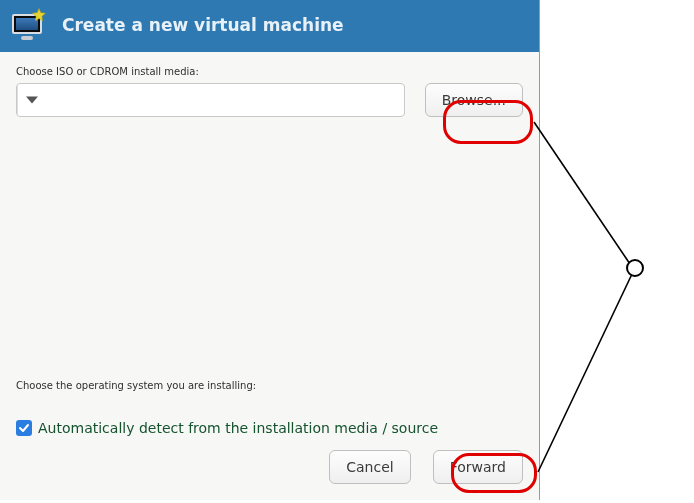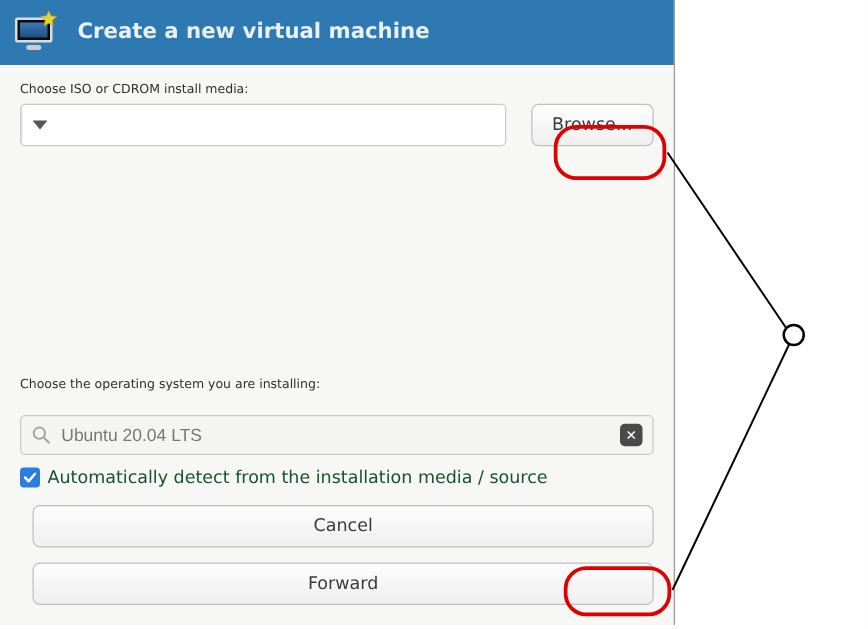--- a/index.html
+++ b/index.html
@@ -24,21 +24,21 @@
   .os-label { margin-top: 4px; margin-bottom: 19px; }
   .search-field { position: relative; border: 1px solid #c9c9c9; border-radius: 4px; background: #f4f4f3; height: 32px; display: flex; align-items: center; padding: 0 8px; }
   .search-field .mag { width: 16px; height: 16px; margin-right: 6px; opacity: .55; }
   .search-input { flex: 1; border: none; outline: none; background: transparent; font-size: 14px; color: #777; }
   .clear-btn { width: 18px; height: 18px; border-radius: 4px; background: #4a4a4a; display: flex; align-items: center; justify-content: center; cursor: pointer; }
   .clear-btn .x { color: #fff; font-size: 11px; font-weight: bold; line-height: 1; }
   .check-row { margin-top: 10px; display: flex; align-items: center; gap: 6px; }
   .chk { width: 16px; height: 16px; border-radius: 3px; background: #2a7de1; display: flex; align-items: center; justify-content: center; }
   .chk svg { display: block; }
   .check-label { font-size: 14px; color: #14532d; }
-  .button-bar { margin-top: 14px; margin-bottom: 12px; display: flex; justify-content: flex-end; gap: 12px; flex-direction: column; }
+  .button-bar { margin-top: 14px; margin-bottom: 12px; display: flex; justify-content: flex-end; gap: 12px; }
   .button-bar .btn { min-width: 78px; }
   
   .anno-circle { position: absolute; left: 626px; top: 259px; width: 18px; height: 18px; border: 2px solid #000; border-radius: 50%; background: #fff; }
   svg.anno-lines { position: absolute; left: 0; top: 0; width: 694px; height: 503px; pointer-events: none; }
   
   .mon-body { position: absolute; left: 2px; top: 4px; width: 30px; height: 20px; background: #0a0a0a; border: 2px solid #d9dde2; border-radius: 2px; }
   .mon-screen { position: absolute; left: 2px; top: 2px; right: 2px; bottom: 2px; background: linear-gradient(#3d78b8,#1f4e82); }
   .mon-stand { position: absolute; left: 11px; top: 26px; width: 12px; height: 4px; background: #c9cdd2; border-radius: 2px; }
   .mon-star { position: absolute; left: 22px; top: -2px; width: 14px; height: 14px; color: #e7d431; }
 </style>
@@ -73,30 +73,20 @@
                 <path d="M0 0 L5 6 L10 0 Z" fill="#555"></path>
               </svg>
           </div>
         </div>
         <div class="btn">Browse...</div>
       </div>
 
       <div class="spacer"></div>
 
       <div class="label os-label">Choose the operating system you are installing:</div>
-      <div class="search-field">
-        <svg class="mag" viewBox="0 0 16 16">
-            <circle cx="6.5" cy="6.5" r="4.5" fill="none" stroke="#666" stroke-width="1.6"></circle>
-            <line x1="10" y1="10" x2="14" y2="14" stroke="#666" stroke-width="1.8" stroke-linecap="round"></line>
-          </svg>
-        <input class="search-input" value="Ubuntu 20.04 LTS" style="">
-        <div class="clear-btn">
-            <span class="x">✕</span>
-          </div>
-      </div>
       <div class="check-row">
         <div class="chk">
           <svg width="12" height="12" viewBox="0 0 12 12">
               <path d="M2 6 L5 9 L10 3" fill="none" stroke="#fff" stroke-width="2" stroke-linecap="round" stroke-linejoin="round"></path>
             </svg>
         </div>
         <div class="check-label">Automatically detect from the installation media / source</div>
       </div>
 
       <div class="button-bar">

